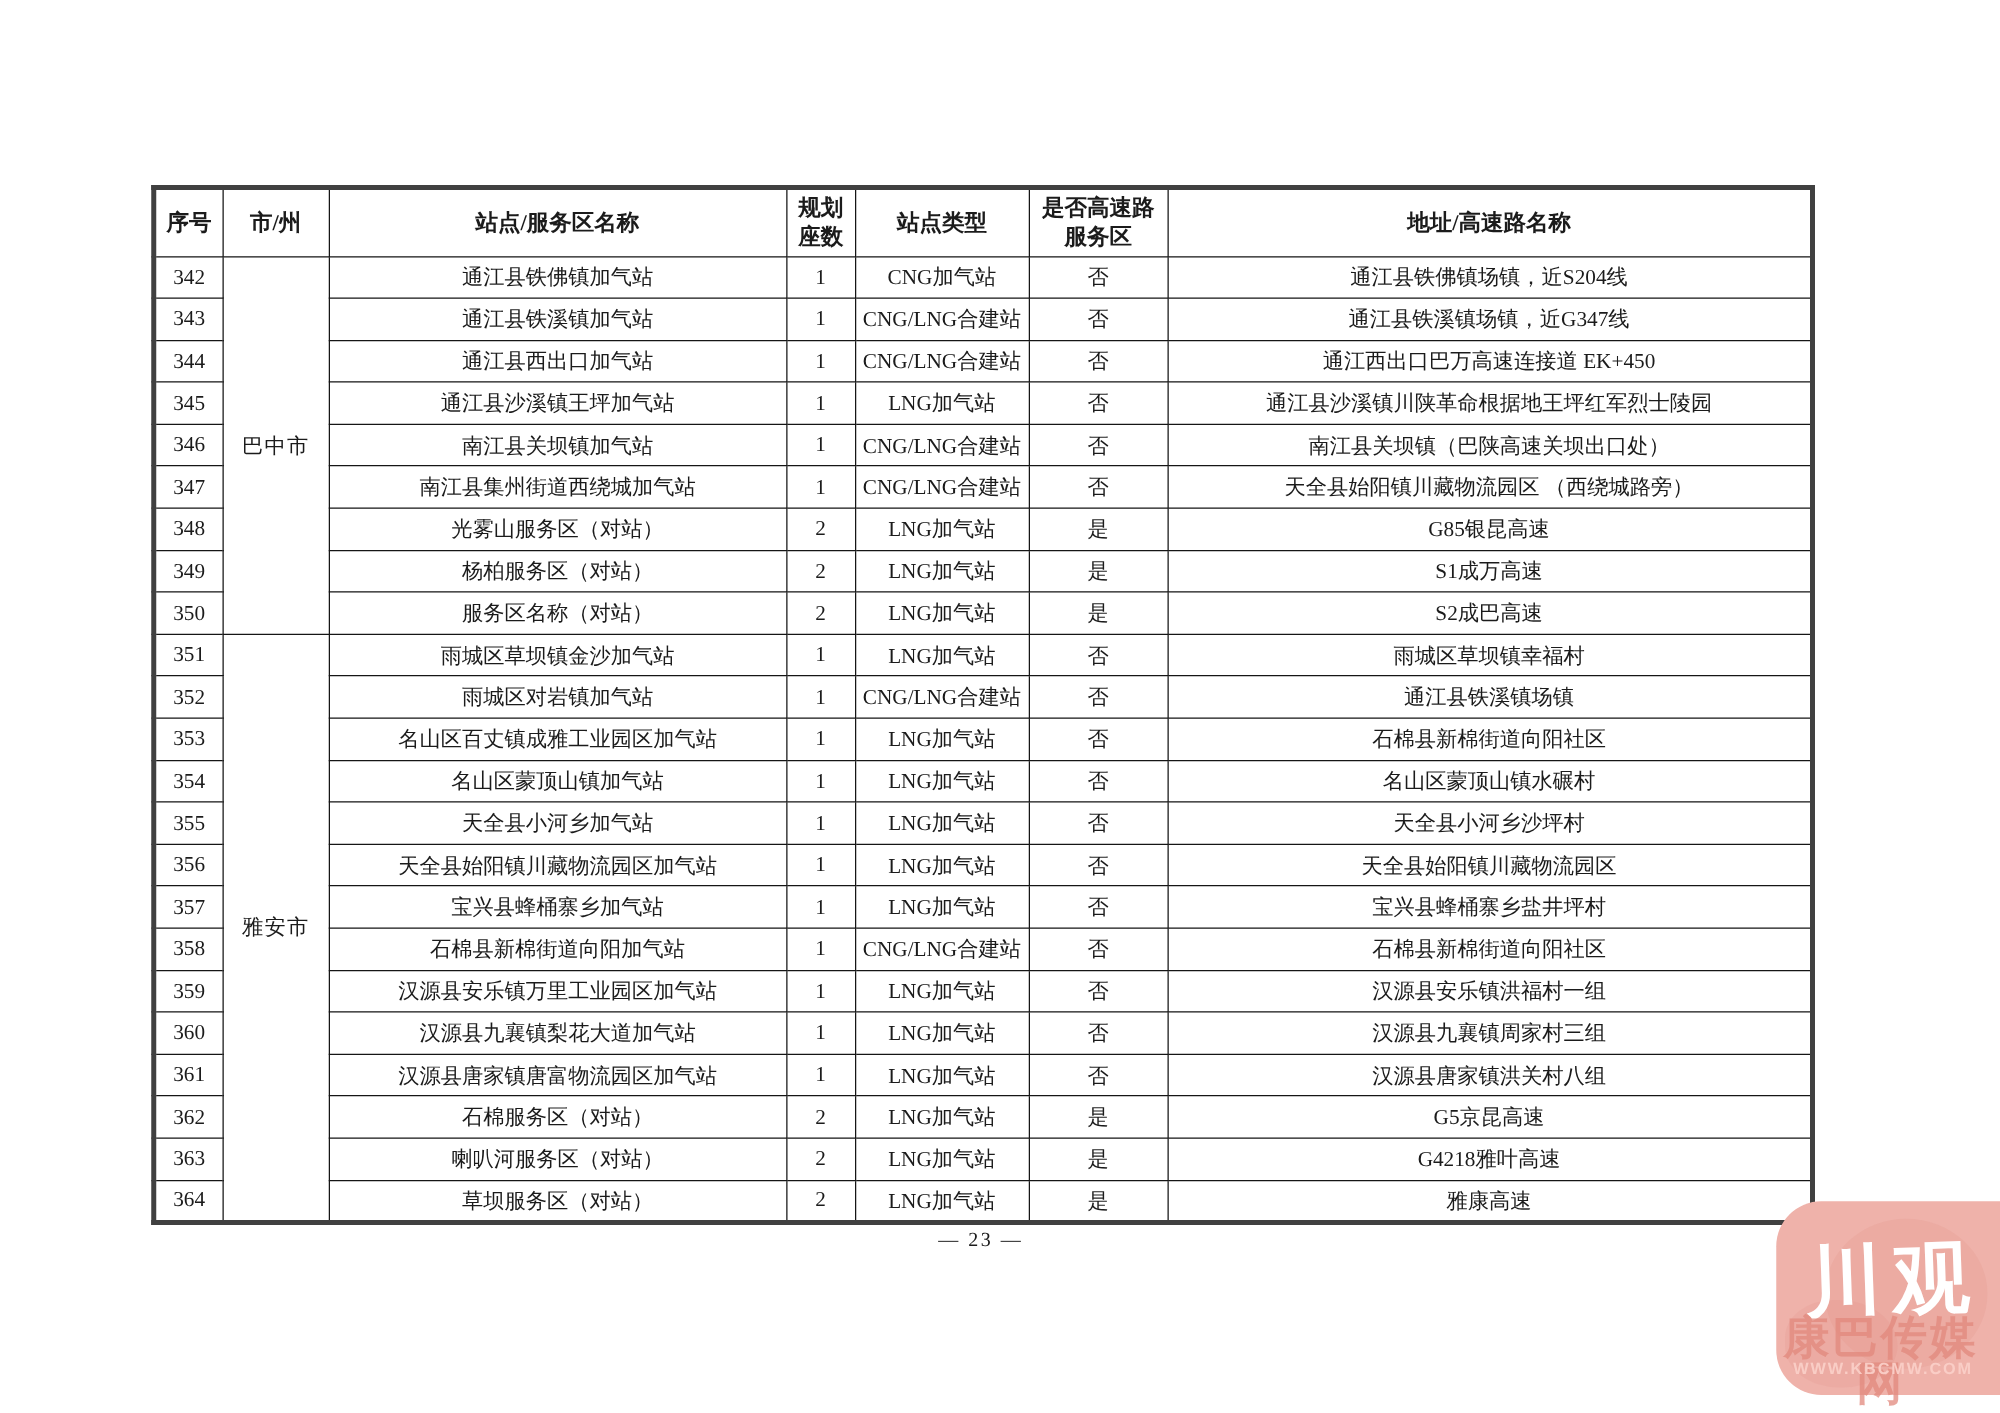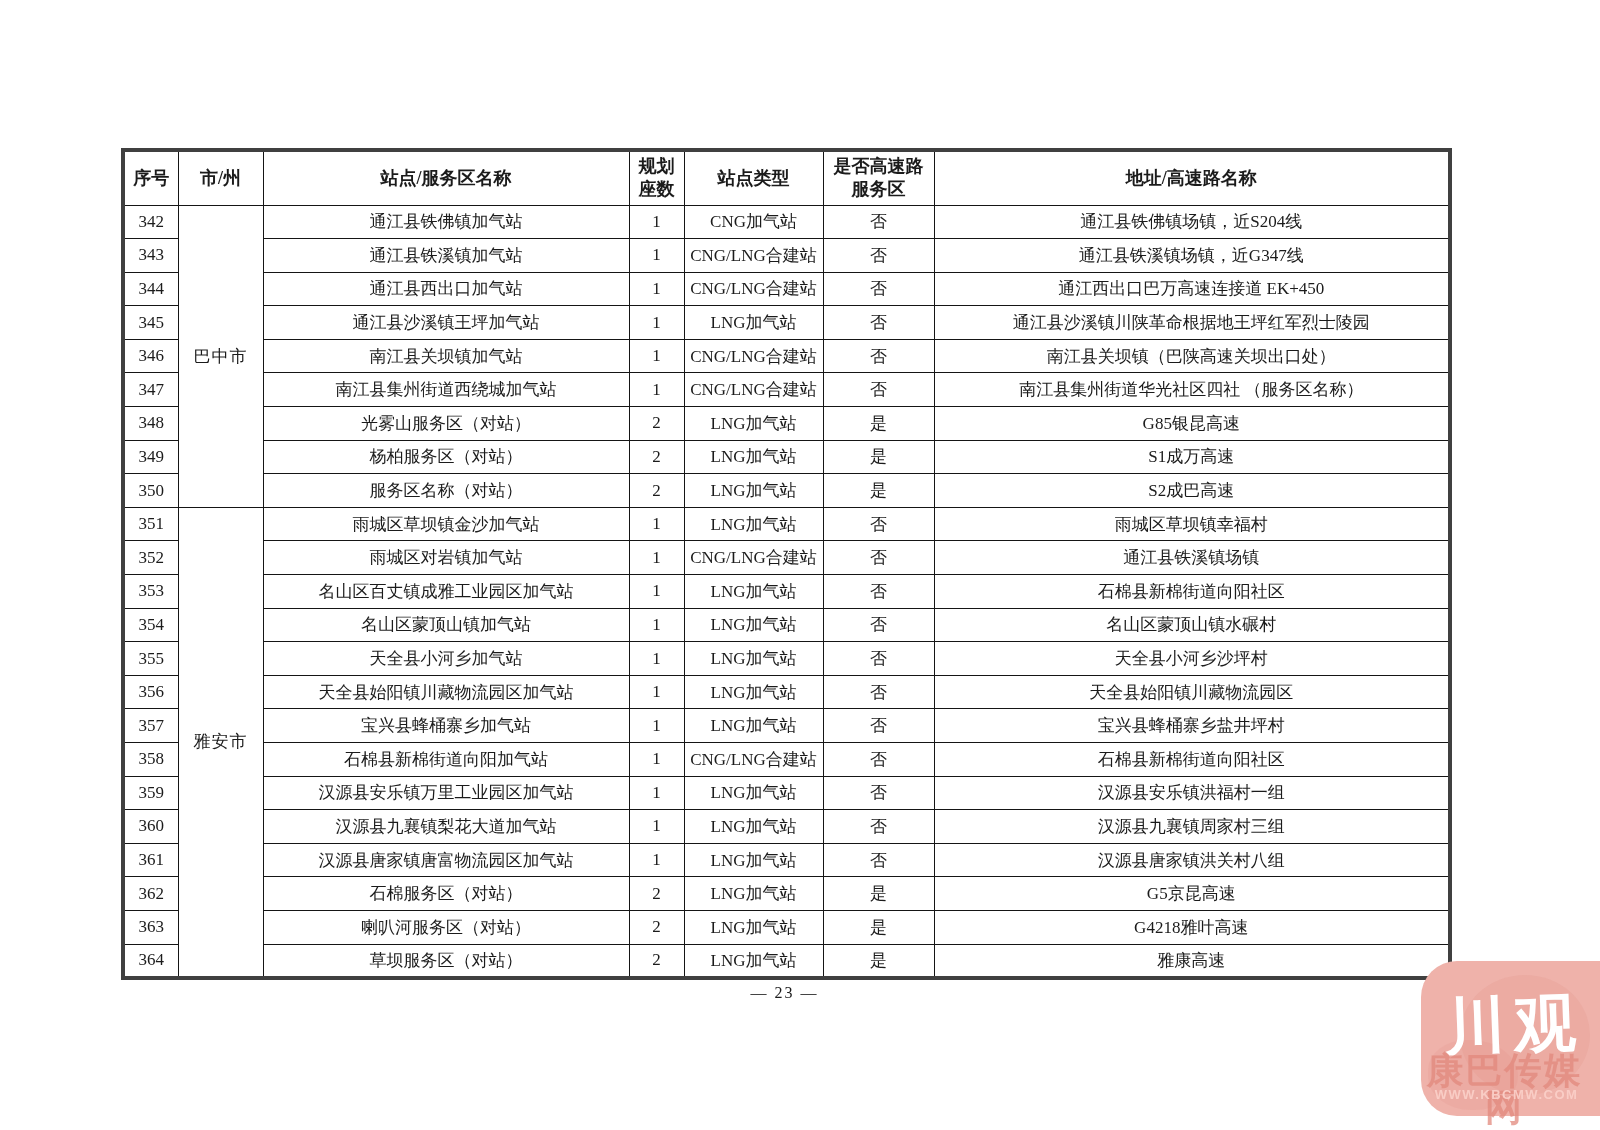--- a/index.html
+++ b/index.html
@@ -169,21 +169,21 @@
           <td>CNG/LNG合建站</td>
           <td>否</td>
           <td>南江县关坝镇（巴陕高速关坝出口处）</td>
         </tr>
         <tr>
           <td>347</td>
           <td>南江县集州街道西绕城加气站</td>
           <td>1</td>
           <td>CNG/LNG合建站</td>
           <td>否</td>
-          <td>南江县集州街道华光社区四社 （服务区名称）</td>
+          <td>天全县始阳镇川藏物流园区 （西绕城路旁）</td>
         </tr>
         <tr>
           <td>348</td>
           <td>光雾山服务区（对站）</td>
           <td>2</td>
           <td>LNG加气站</td>
           <td>是</td>
           <td>G85银昆高速</td>
         </tr>
         <tr>

